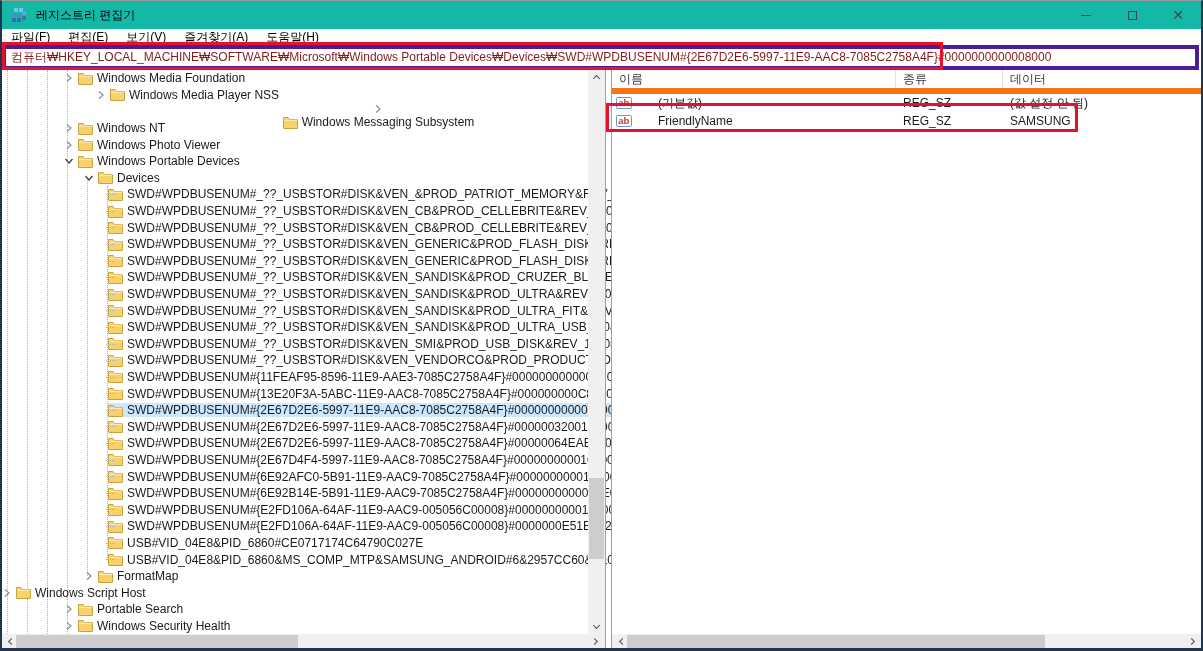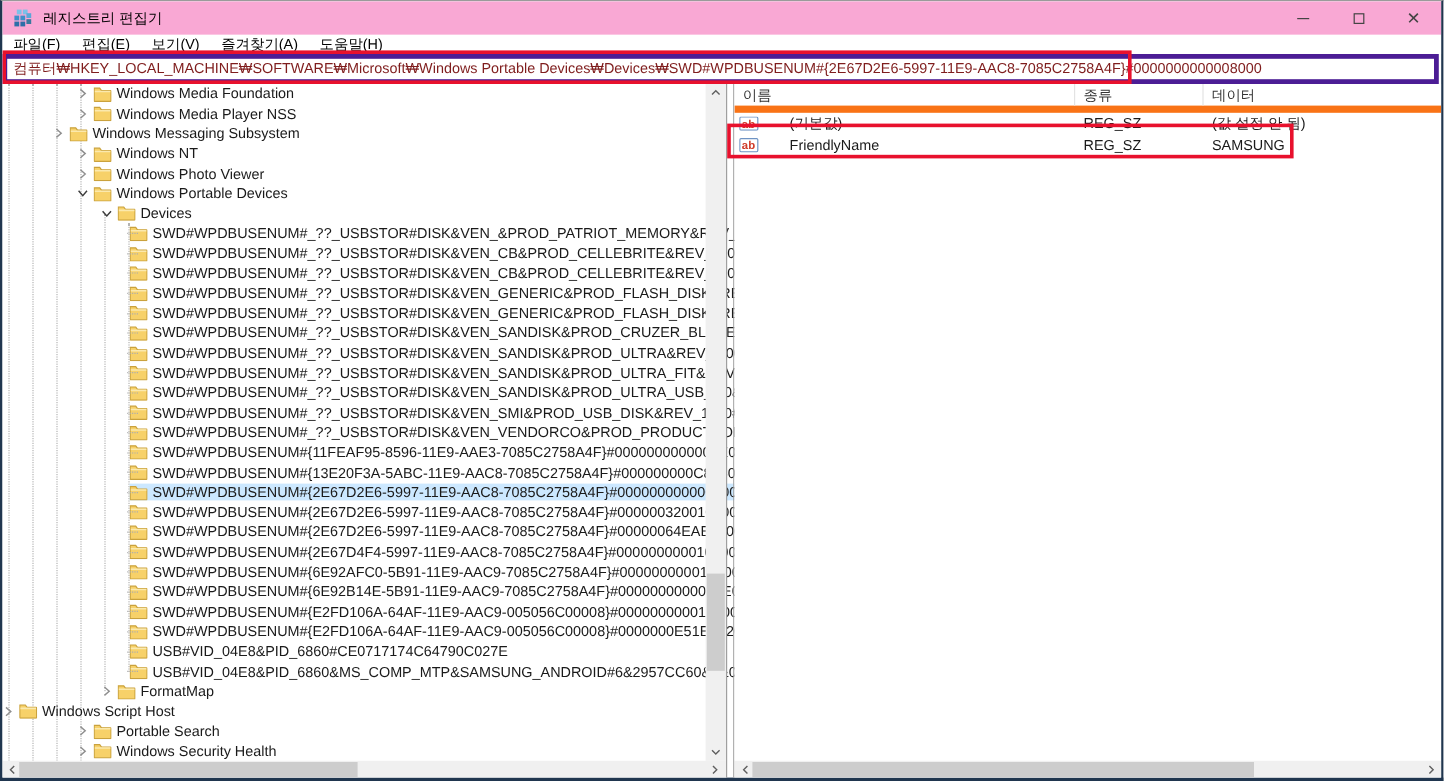--- a/index.html
+++ b/index.html
@@ -1,21 +1,21 @@
 <!DOCTYPE html>
 <html style="--annotation: #e8112d; --selection: #cce8ff; --frame: #20364f; --folder: #f7d169;"><head>
 <meta charset="utf-8">
 <style>
   html,body{margin:0;padding:0;background:#e8e8e8;}
   *{box-sizing:border-box;font-family:"Liberation Sans","DejaVu Sans",sans-serif;}
   #win{position:relative;width:1203px;height:651px;background:#fff;overflow:hidden;
        border-top:1px solid #9a9a9a;border-left:2px solid var(--frame);
        border-right:2px solid var(--frame);border-bottom:3px solid var(--frame);}
   
-  #titlebar{position:absolute;left:0;top:0;width:100%;height:28px;background:#f9a8d4;display:flex;align-items:center;}
+  #titlebar{position:absolute;left:0;top:0;width:100%;height:28px;background:#14b8a6;display:flex;align-items:center;}
   #app-icon{margin-left:9px;width:16px;height:16px;flex:0 0 auto;}
   #title-text{margin-left:9px;font-size:12px;color:#000;}
   #tb-spacer{flex:1;}
   .winbtn{width:46px;height:28px;display:flex;align-items:center;justify-content:center;color:#333;}
   .glyph-min{display:block;width:10px;border-top:1px solid #444;}
   .glyph-max{display:block;width:9px;height:9px;border:1px solid #444;}
   .glyph-close{font-size:14px;line-height:1;color:#444;}
   
   #menubar{position:absolute;left:0;top:28px;width:100%;height:16px;display:flex;align-items:center;background:#fff;}
   .menu-item{font-size:12px;color:#000;padding:0 9px;}
@@ -124,37 +124,37 @@
           <span class="tinner">
             <span class="ficon">
               <svg width="15" height="13" viewBox="0 0 15 13">
                 <path d="M0.5 1.5 h4.6 l1.5 2 h7.4 a0.5 0.5 0 0 1 0.5 0.5 v8 a0.5 0.5 0 0 1 -0.5 0.5 h-13 a0.5 0.5 0 0 1 -0.5 -0.5 z" fill="var(--folder)" stroke="#caa23d"></path>
                 <path d="M1 4.3 h13" stroke="#fbe9ad" stroke-width="1.3" fill="none"></path>
               </svg>
             </span>
             <span class="tlabel">Windows Media Foundation</span>
           </span>
         </div>
-        <div class="trow" style="padding-left: 62px; text-align: right;">
+        <div class="trow" style="padding-left: 94px; text-align: right;">
           <span class="chev">
             <svg width="10" height="12" viewBox="0 0 10 12">
               <polyline points="3,2.5 7,6 3,9.5" fill="none" stroke="#8f8f8f" stroke-width="1.2"></polyline>
             </svg>
           </span>
           <span class="tinner">
             <span class="ficon">
               <svg width="15" height="13" viewBox="0 0 15 13">
                 <path d="M0.5 1.5 h4.6 l1.5 2 h7.4 a0.5 0.5 0 0 1 0.5 0.5 v8 a0.5 0.5 0 0 1 -0.5 0.5 h-13 a0.5 0.5 0 0 1 -0.5 -0.5 z" fill="var(--folder)" stroke="#caa23d"></path>
                 <path d="M1 4.3 h13" stroke="#fbe9ad" stroke-width="1.3" fill="none"></path>
               </svg>
             </span>
             <span class="tlabel">Windows Media Player NSS</span>
           </span>
         </div>
-        <div class="trow" style="padding-left: 42px;">
+        <div class="trow" style="padding-left: 54px; flex-direction: column;">
           <span class="chev">
             <svg width="10" height="12" viewBox="0 0 10 12">
               <polyline points="3,2.5 7,6 3,9.5" fill="none" stroke="#8f8f8f" stroke-width="1.2"></polyline>
             </svg>
           </span>
           <span class="tinner">
             <span class="ficon">
               <svg width="15" height="13" viewBox="0 0 15 13">
                 <path d="M0.5 1.5 h4.6 l1.5 2 h7.4 a0.5 0.5 0 0 1 0.5 0.5 v8 a0.5 0.5 0 0 1 -0.5 0.5 h-13 a0.5 0.5 0 0 1 -0.5 -0.5 z" fill="var(--folder)" stroke="#caa23d"></path>
                 <path d="M1 4.3 h13" stroke="#fbe9ad" stroke-width="1.3" fill="none"></path>

